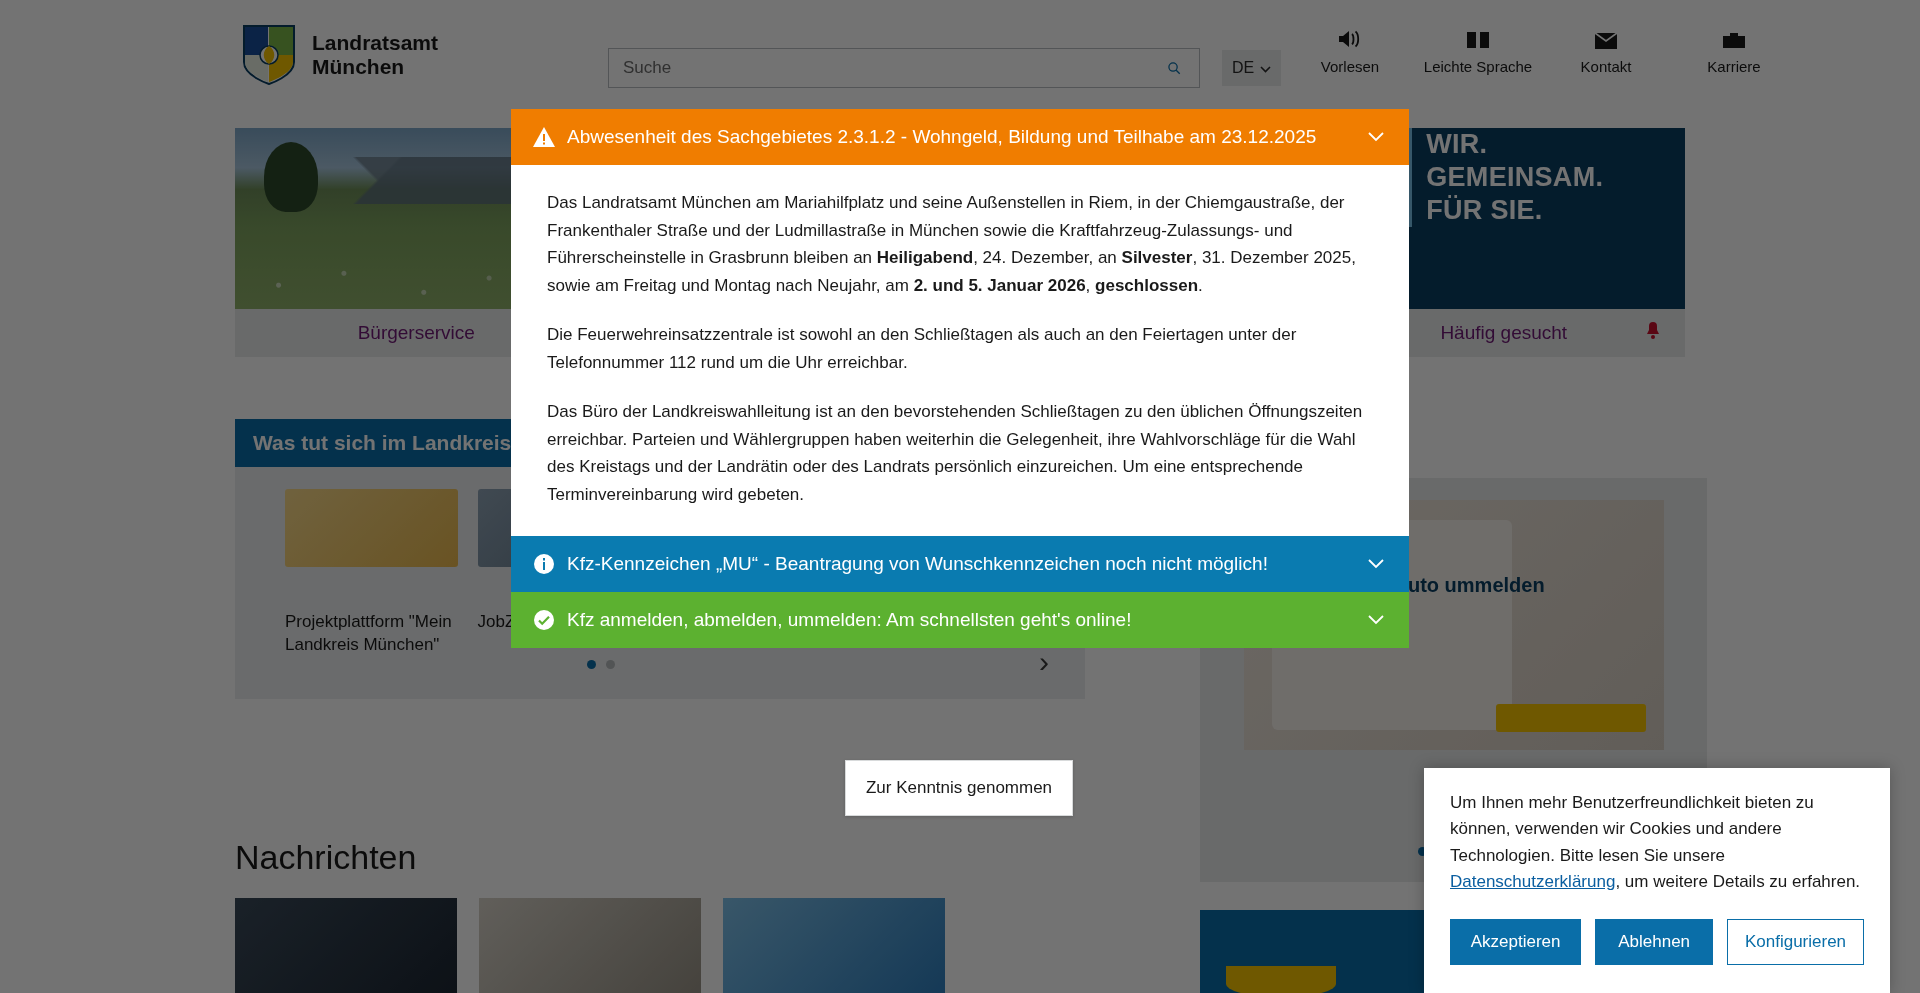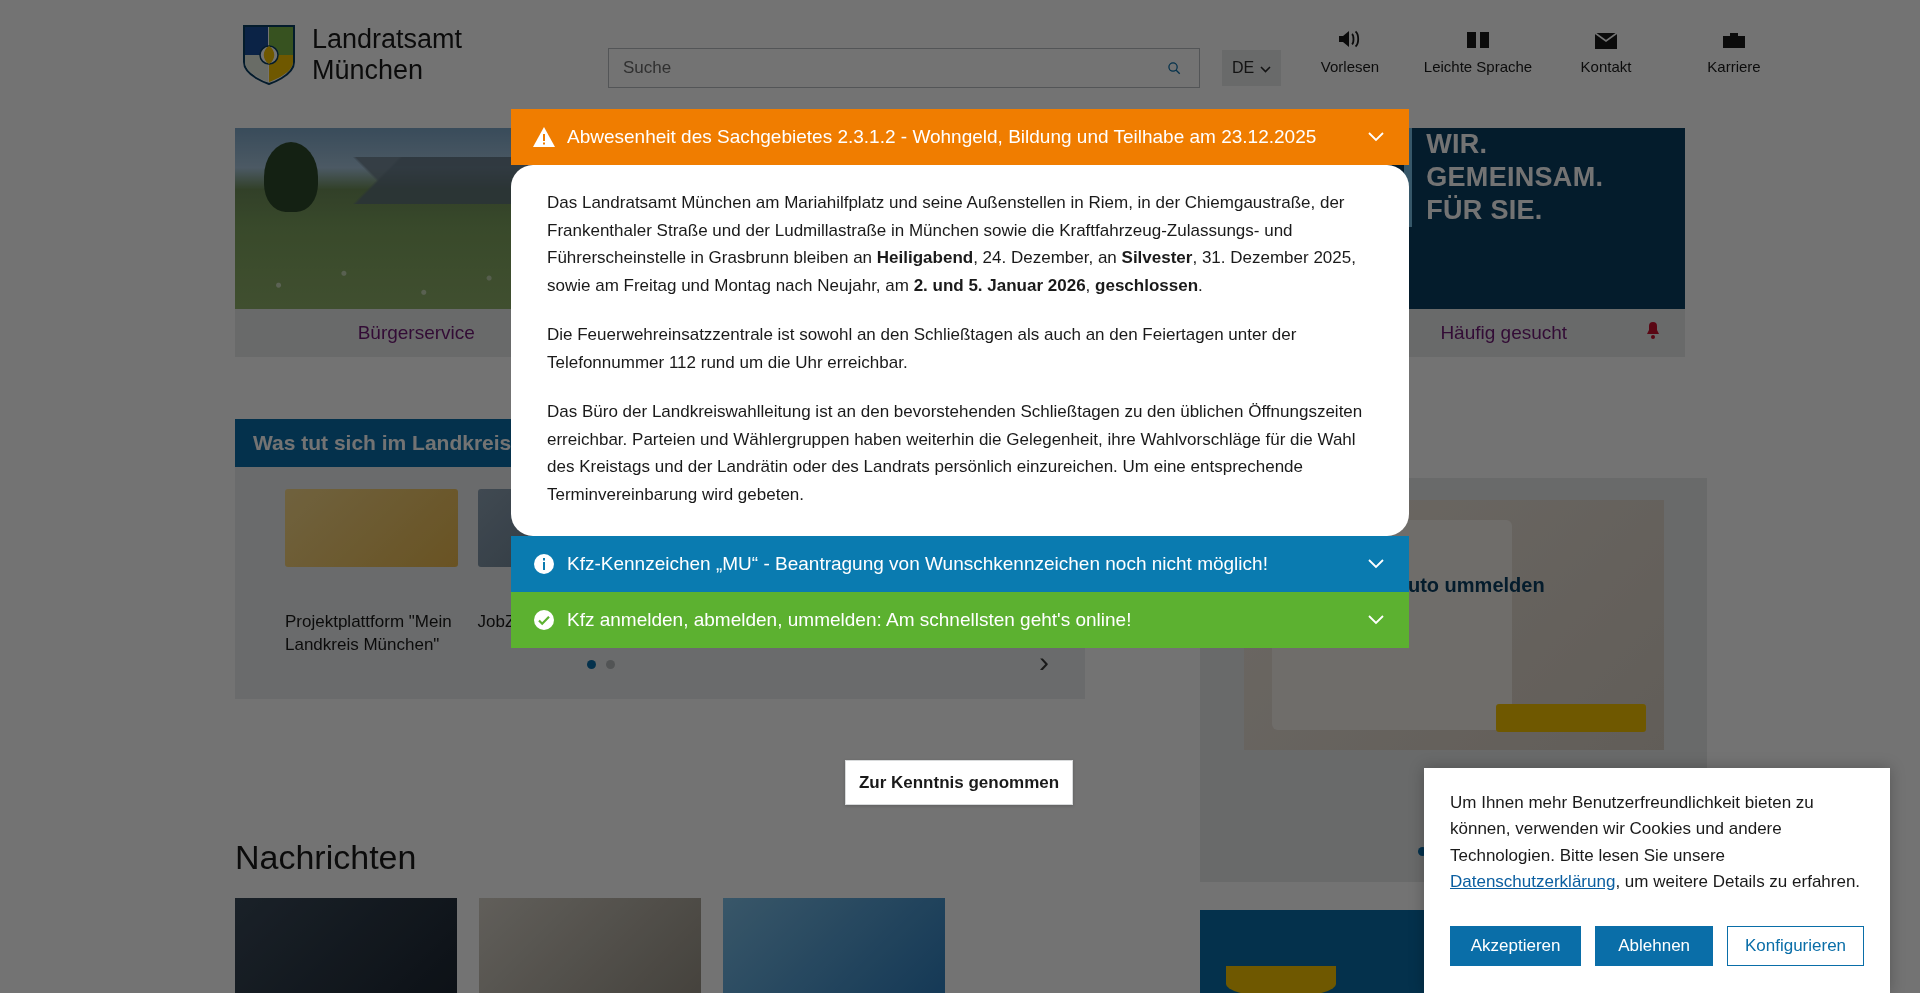--- a/index.html
+++ b/index.html
@@ -28,21 +28,21 @@
     align-items: center;
     padding: 0 0 0 240px;
     position: relative;
   }
   .logo-wrap { display: flex; align-items: center; gap: 14px; }
   .crest {
     width: 58px; height: 66px; position: relative;
   }
   .crest svg { display: block; }
   .logo-text {
-    font-size: 27px; line-height: 1.15; color: #1a1a1a; font-weight: 400;
+    font-size: 21px; line-height: 1.15; color: #1a1a1a; font-weight: 700;
   }
   .logo-text .l2 { display: block; }
 
   .search-wrap {
     position: absolute;
     left: 608px; top: 48px;
     width: 592px; height: 40px;
     border: 1px solid #b9bdc1;
     background: #fff;
     display: flex; align-items: center;
@@ -235,55 +235,52 @@
   .n-red { background: #e2001a; }
   .n-blue { background: #0a7bb0; }
   .n-green { background: #5cb130; }
 
   .notif-body {
     background: #fff;
     color: #1a1a1a;
     padding: 24px 36px 28px 36px;
     font-size: 17px;
     line-height: 1.62;
-    border-radius: 22px;
   }
   .notif-body p { margin: 0 0 22px 0; }
   .notif-body p:last-child { margin-bottom: 0; }
 
   .ack-btn {
     position: absolute;
     left: 845px; top: 760px;
-    width: 228px; height: 45px;
+    width: 228px; height: 56px;
     background: #fff; border: 1px solid #d8dadb;
     font-size: 17px; color: #1a1a1a; cursor: pointer;
     font-family: "Liberation Sans", sans-serif;
     box-shadow: 0 1px 3px rgba(0,0,0,.18);
-    font-weight: bold;
   }
 
   
   .cookie {
     position: absolute;
     left: 1424px; top: 768px;
     width: 466px; height: 225px;
     background: #fff;
     padding: 22px 26px 0 26px;
     box-shadow: 0 0 14px rgba(0,0,0,.25);
   }
   .cookie p {
     margin: 0; font-size: 17px; line-height: 1.55; color: #1a1a1a;
   }
   .cookie a { color: #0a5ea0; }
   .cookie .btns { display: flex; gap: 14px; margin-top: 24px; }
   .cookie button {
-    height: 40px; font-size: 17px; cursor: pointer;
+    height: 46px; font-size: 17px; cursor: pointer;
     font-family: "Liberation Sans", sans-serif;
     border: 1px solid #0a6ea8;
-    margin-top: 7px;
   }
   .c-accept { background: #0a6ea8; color: #fff; width: 136px; }
   .c-decline { background: #0a6ea8; color: #fff; width: 122px; }
   .c-config { background: #fff; color: #0a6ea8; width: 142px; }
 </style>
 </head>
 <body>
 
 <div id="page">
 

